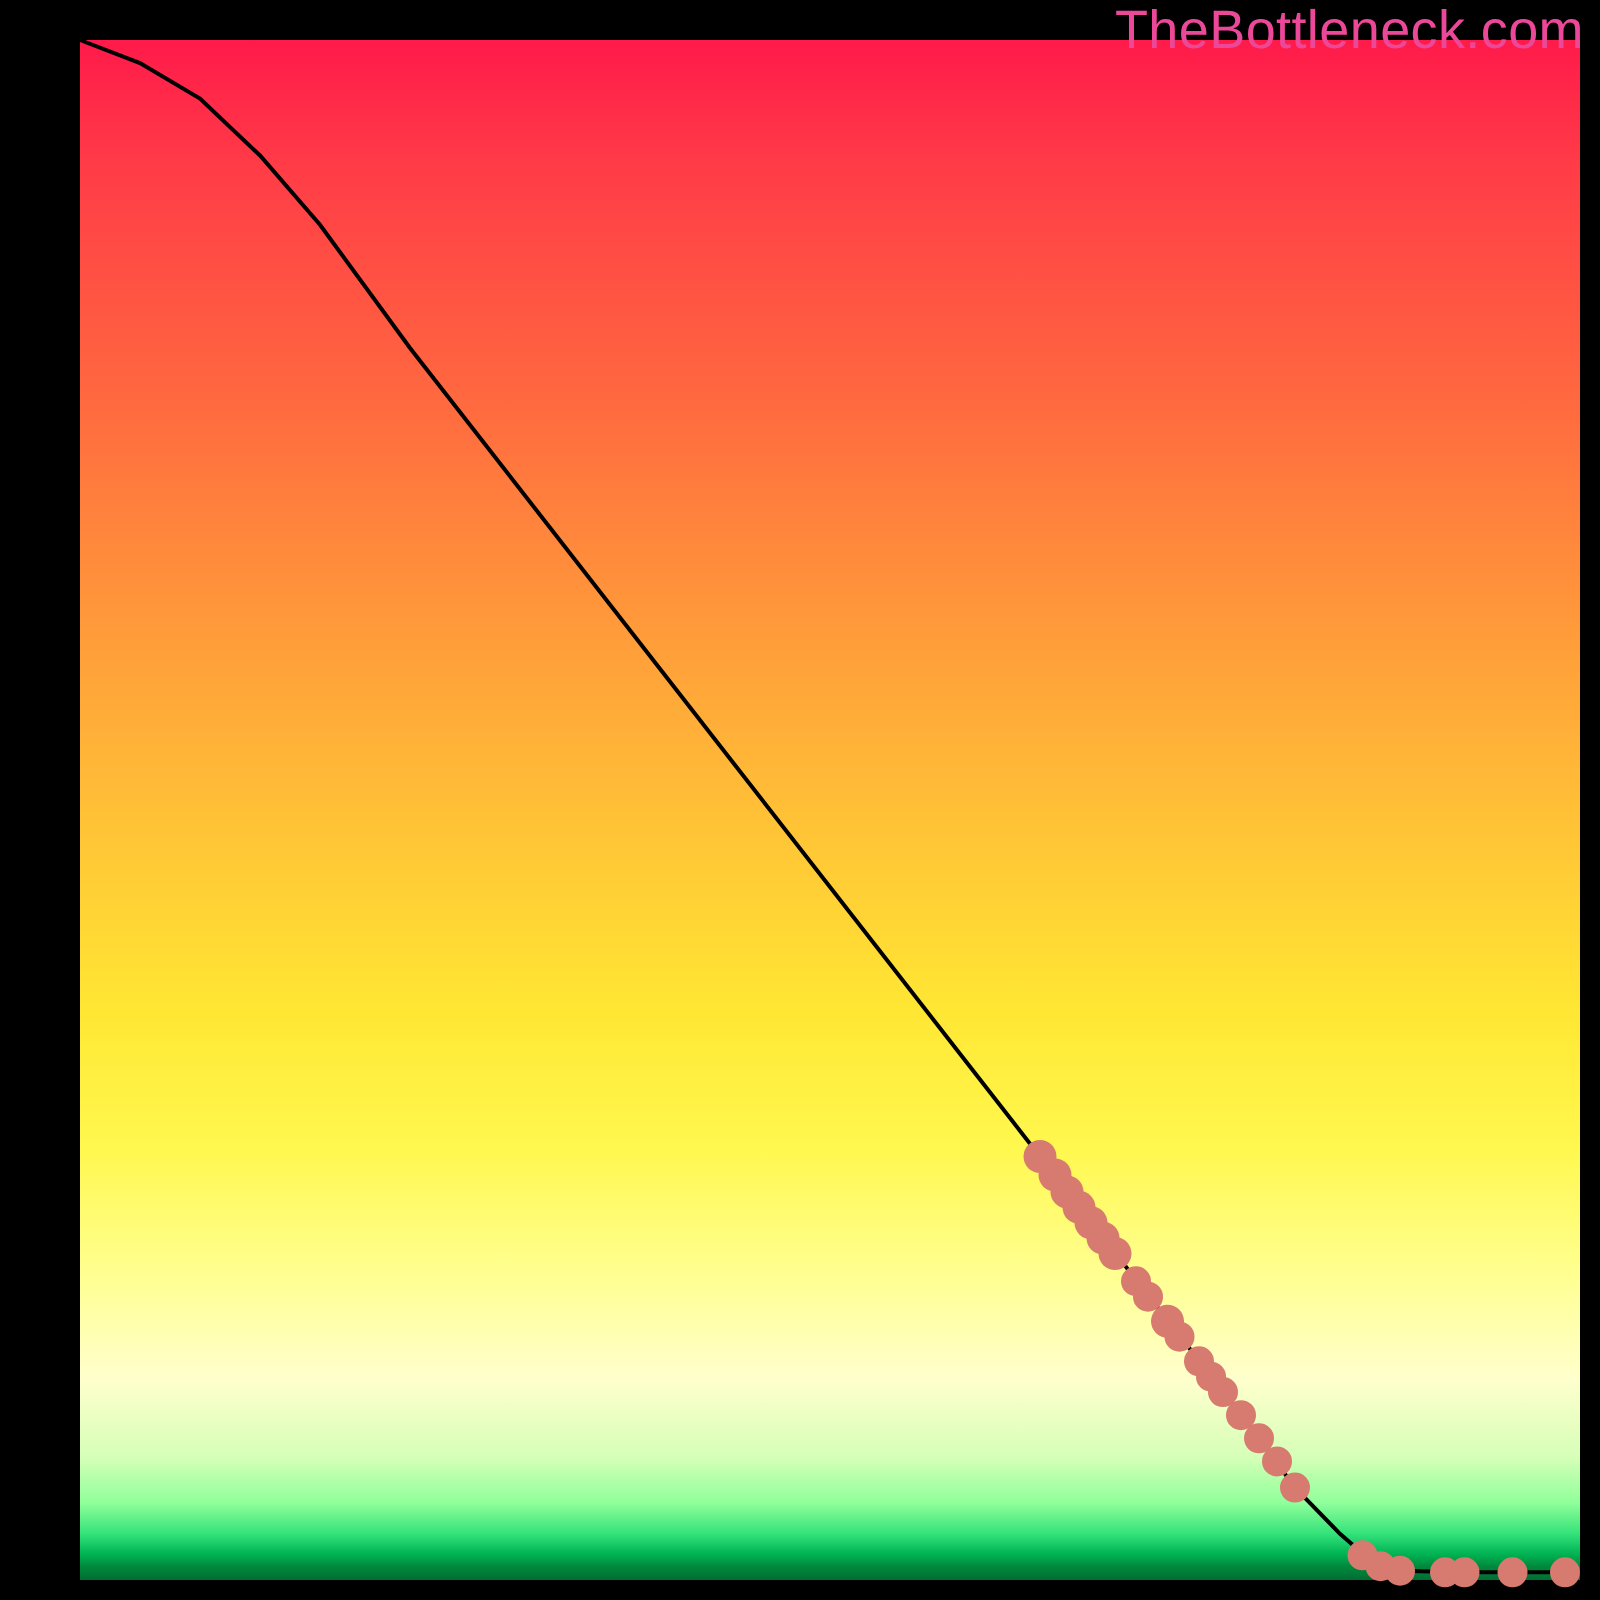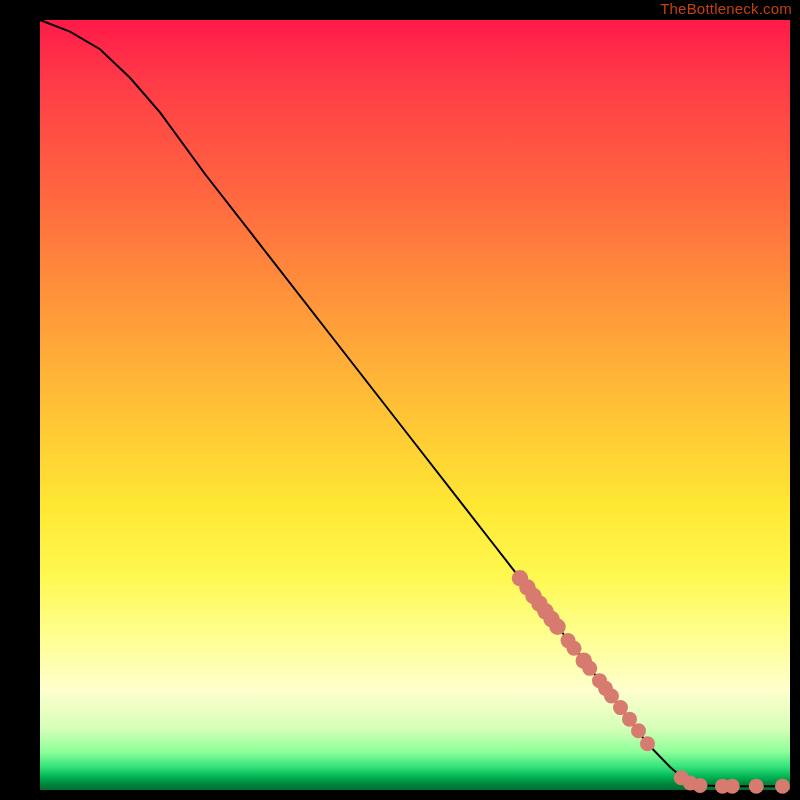--- a/index.html
+++ b/index.html
@@ -47,22 +47,22 @@
       #34e27a 97%,
       #00b454 98.3%,
       #008a3e 99.1%,
       #006e32 100%
     );
   }
   .watermark {
     position: absolute;
     top: 0px;
     right: 8px;
-    color: #c2410c;
-    font-size: 15px;
+    color: #ec4899;
+    font-size: 27px;
     letter-spacing: 0.2px;
     user-select: none;
   }
   svg.overlay {
     position: absolute;
     left: 0;
     top: 0;
     width: 100%;
     height: 100%;
     overflow: visible;

